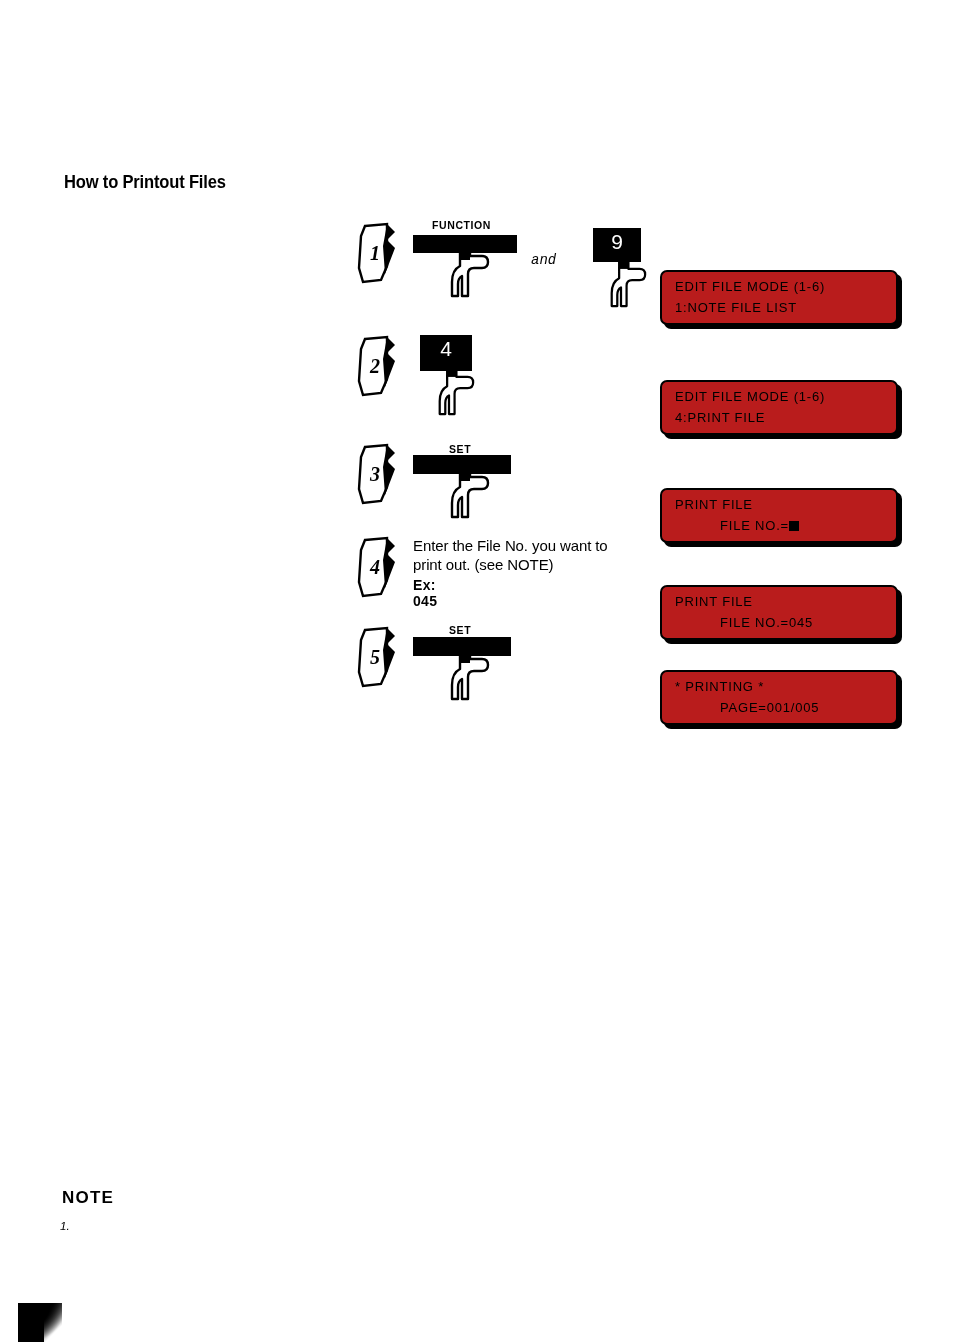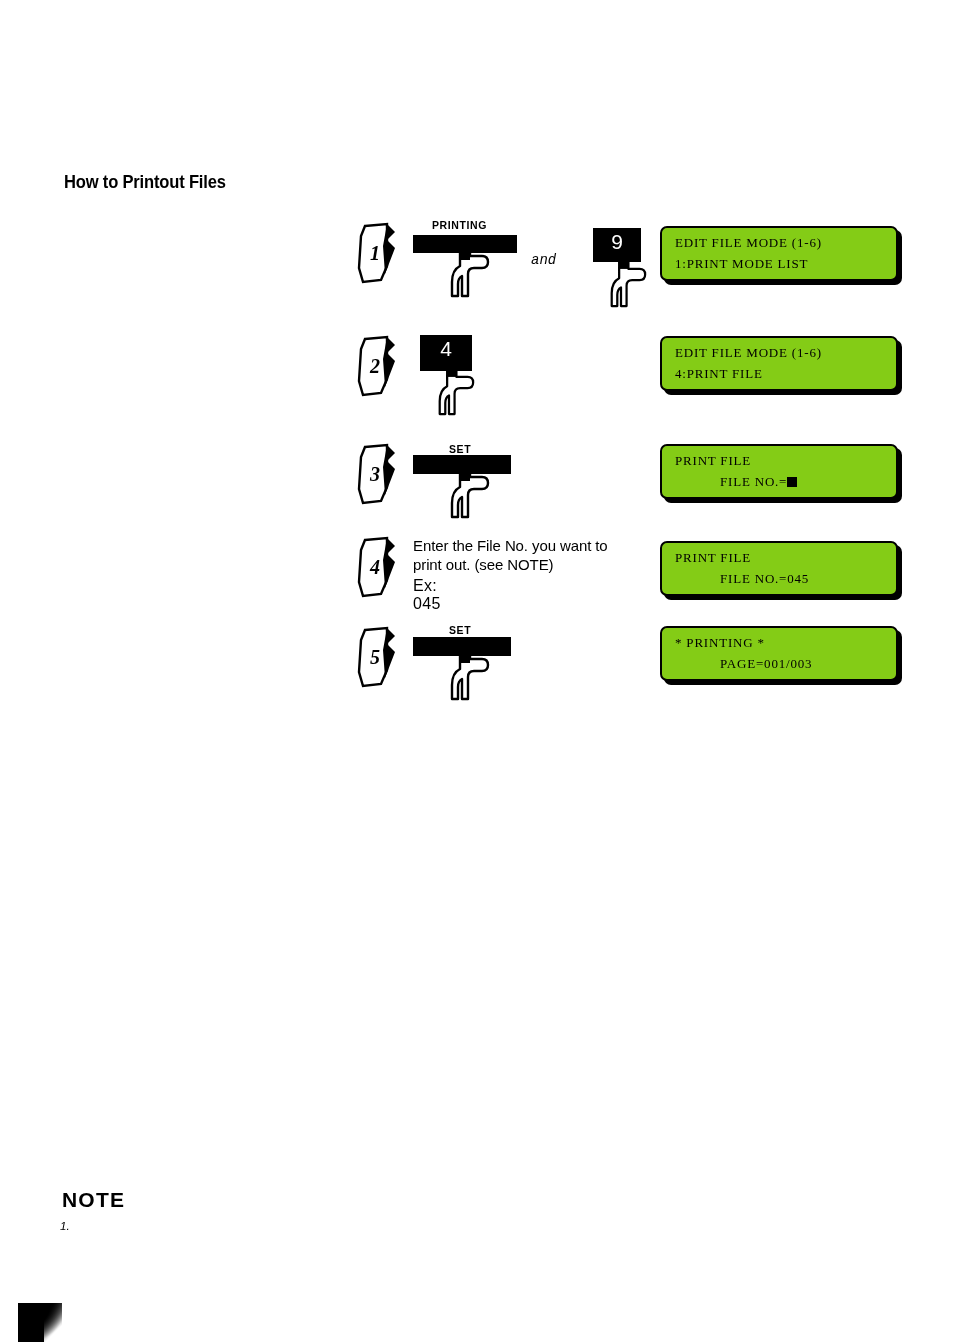--- a/index.html
+++ b/index.html
@@ -108,24 +108,25 @@
     font-family: "Liberation Serif", serif;
   }
 
   
   .lcd {
     position: absolute;
     width: 238px;
     height: 55px;
     border: 2.5px solid #000;
     border-radius: 7px;
-    background: #84cc16;
+    background: #b91c1c;
     box-sizing: border-box;
     box-shadow: 4px 4px 0 0 #000;
-    font-family: Liberation Serif, serif;
+    font-family: Liberation Sans, sans-serif;
+    margin-top: 44px;
   }
   .lcd .l1, .lcd .l2 {
     position: absolute;
     left: 13px;
     font-size: 13px;
     letter-spacing: 0.8px;
     white-space: nowrap;
   }
   .lcd .l1 { top: 7px; }
   .lcd .l2 { top: 28px; }
@@ -141,31 +142,31 @@
   
   .body-text {
     position: absolute;
     font-size: 15px;
     line-height: 19px;
     white-space: pre-line;
     letter-spacing: -0.1px;
   }
   .ex-line {
     position: absolute;
-    font-size: 16px;
-    font-weight: normal;
+    font-size: 14px;
+    font-weight: bold;
     letter-spacing: 0.3px;
   }
 
   
   .note-title {
     position: absolute;
     left: 62px;
     top: 1188px;
-    font-size: 21px;
+    font-size: 17px;
     font-weight: bold;
     letter-spacing: 1.2px;
     text-align: center;
   }
   .note-num {
     position: absolute;
     left: 60px;
     top: 1220px;
     font-size: 11.5px;
     font-style: italic;
@@ -213,21 +214,21 @@
 
   <div class="step-row">
     <div class="step-flag" style="left:357px; top:222px;">
       <svg width="44" height="62" viewBox="0 0 44 62">
         <path d="M8 4 L30 2 L30 44 L24 58 L6 60 L2 46 L4 14 Z" fill="#fff" stroke="#000" stroke-width="2.4"></path>
         <path d="M30 2 L38 10 L30 18 L38 26 L28 52 L26 24 Z" fill="#000"></path>
       </svg>
       <div class="num">1</div>
     </div>
 
-    <div class="keylabel" style="left:432px; top:219px;">PRINTING</div>
+    <div class="keylabel" style="left:432px; top:219px;">FUNCTION</div>
     <div class="keybar" style="left:413px; top:235px; width:104px; height:18px;"></div>
     <div class="hand" style="left:448px; top:238px;">
       <svg width="56" height="62" viewBox="0 0 56 62">
         <path d="M12 8 L12 28 Q4 32 4 44 L4 58 L10 58 L10 46 Q10 40 14 38 L14 58 L20 58 L20 36
                  Q20 30 26 30 L34 30 Q40 30 40 24 Q40 18 34 18 L22 18 L22 8 Q22 2 17 2 Q12 2 12 8 Z" fill="#fff" stroke="#000" stroke-width="2.4" stroke-linejoin="round"></path>
         <rect x="12" y="0" width="10" height="22" fill="#000"></rect>
       </svg>
     </div>
 
     <div class="and-word" style="left:531px; top:252px;font-family:Liberation Mono, monospace;">and</div>
@@ -236,21 +237,21 @@
     <div class="hand" style="left:608px; top:252px;">
       <svg width="52" height="58" viewBox="0 0 56 62">
         <path d="M12 8 L12 28 Q4 32 4 44 L4 58 L10 58 L10 46 Q10 40 14 38 L14 58 L20 58 L20 36
                  Q20 30 26 30 L34 30 Q40 30 40 24 Q40 18 34 18 L22 18 L22 8 Q22 2 17 2 Q12 2 12 8 Z" fill="#fff" stroke="#000" stroke-width="2.4" stroke-linejoin="round"></path>
         <rect x="12" y="0" width="10" height="18" fill="#000"></rect>
       </svg>
     </div>
 
     <div class="lcd" style="left:660px; top:226px;">
       <div class="l1">EDIT  FILE  MODE  (1-6)</div>
-      <div class="l2">1:PRINT  MODE  LIST</div>
+      <div class="l2">1:NOTE  FILE  LIST</div>
     </div>
   </div>
 
   <div class="step-row">
     <div class="step-flag" style="left:357px; top:335px;">
       <svg width="44" height="62" viewBox="0 0 44 62">
         <path d="M8 4 L30 2 L30 44 L24 58 L6 60 L2 46 L4 14 Z" fill="#fff" stroke="#000" stroke-width="2.4"></path>
         <path d="M30 2 L38 10 L30 18 L38 26 L28 52 L26 24 Z" fill="#000"></path>
       </svg>
       <div class="num">2</div>
@@ -329,21 +330,21 @@
     <div class="hand" style="left:448px; top:641px;">
       <svg width="56" height="62" viewBox="0 0 56 62">
         <path d="M12 8 L12 28 Q4 32 4 44 L4 58 L10 58 L10 46 Q10 40 14 38 L14 58 L20 58 L20 36
                  Q20 30 26 30 L34 30 Q40 30 40 24 Q40 18 34 18 L22 18 L22 8 Q22 2 17 2 Q12 2 12 8 Z" fill="#fff" stroke="#000" stroke-width="2.4" stroke-linejoin="round"></path>
         <rect x="12" y="0" width="10" height="22" fill="#000"></rect>
       </svg>
     </div>
 
     <div class="lcd" style="left:660px; top:626px;">
       <div class="l1">*  PRINTING  *</div>
-      <div class="l2 indent">PAGE=001/003</div>
+      <div class="l2 indent">PAGE=001/005</div>
     </div>
   </div>
 
 
   <div class="note-title">NOTE</div>
   <div class="note-num">1.</div>
 
   <div class="smudge-tab"></div>
   <div class="smudge"></div>
 

